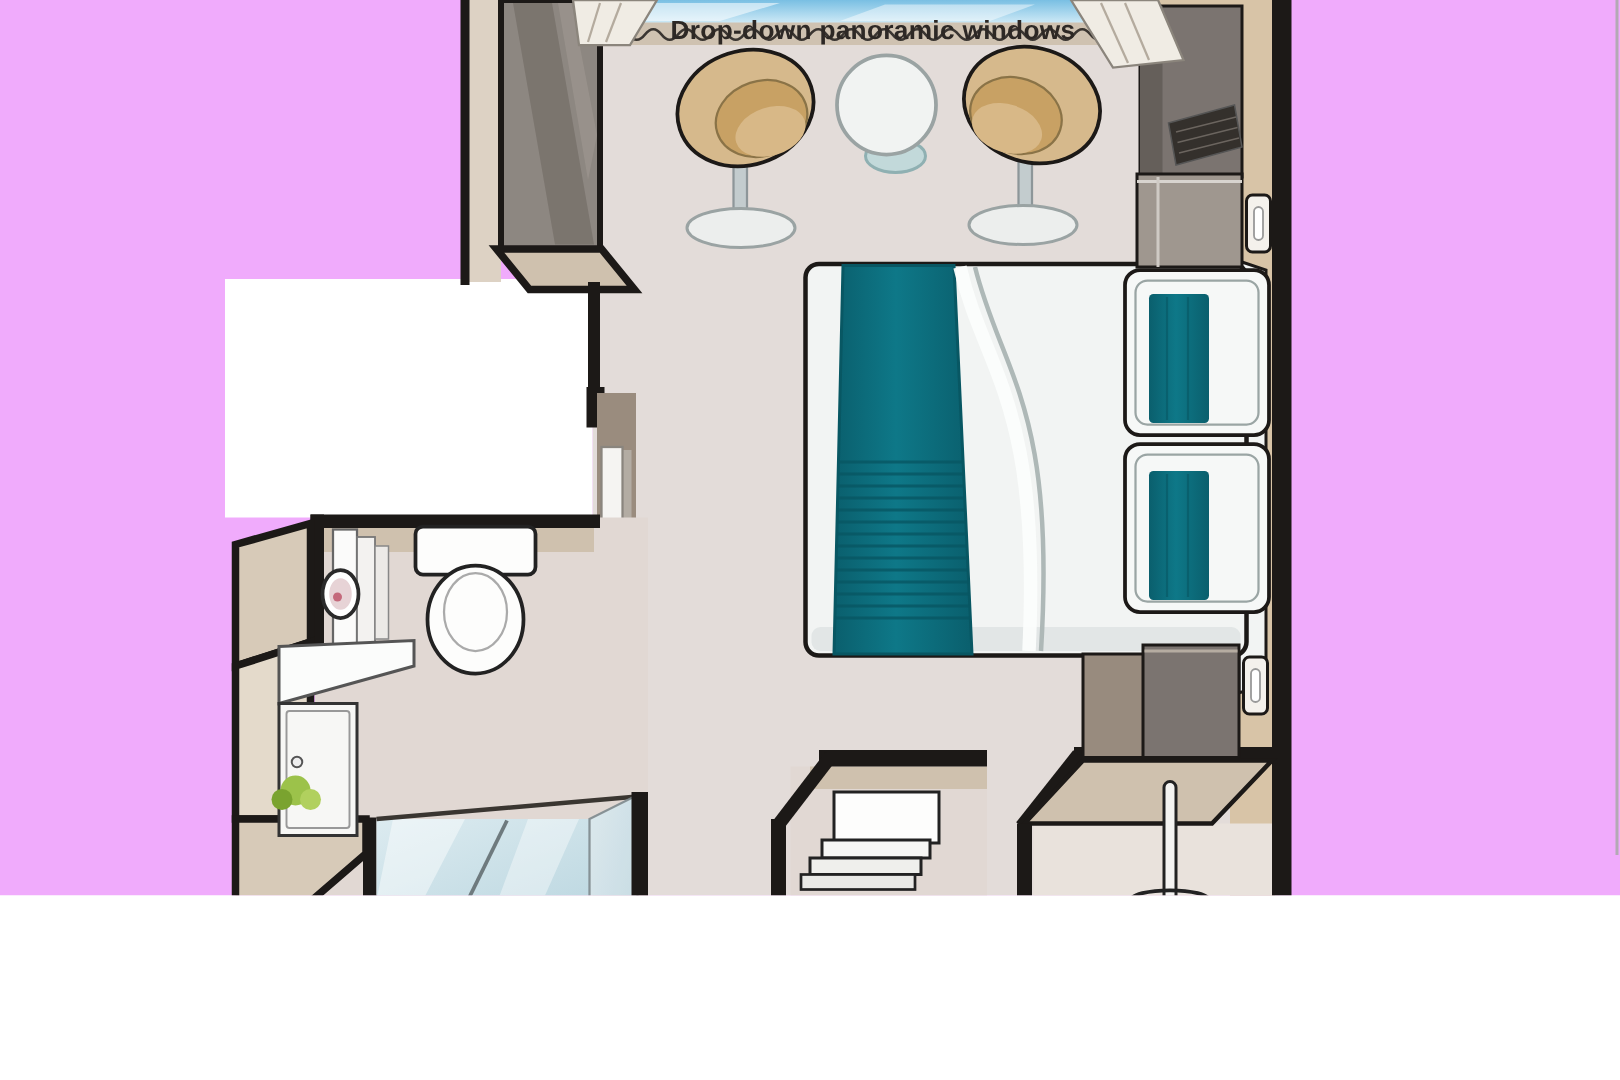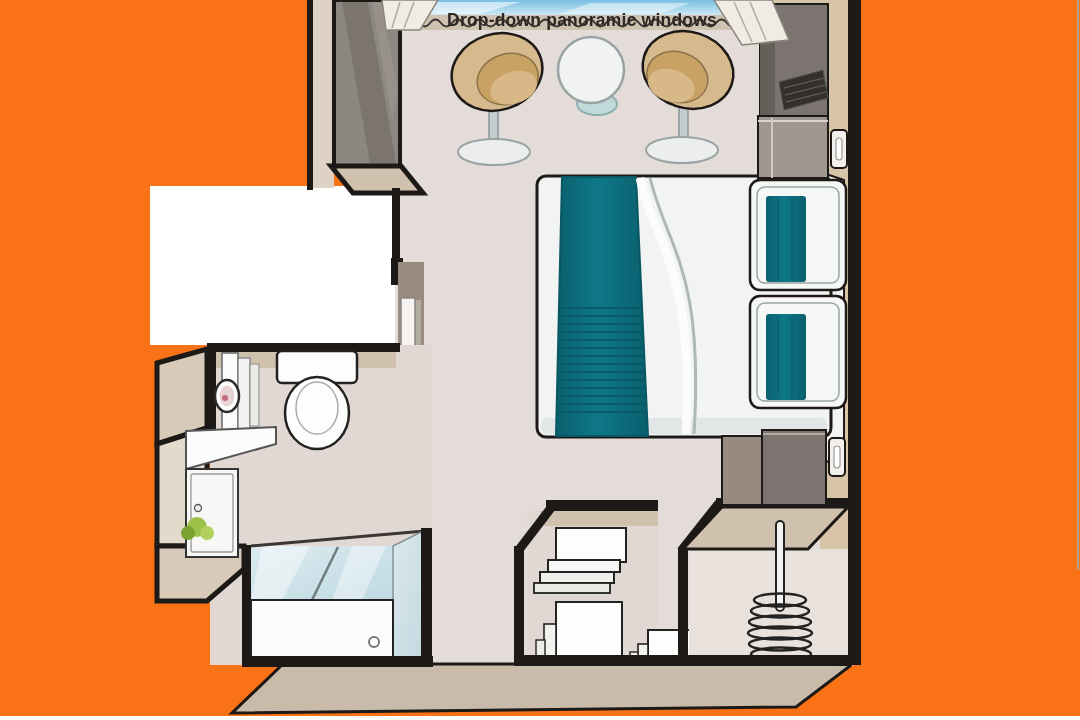--- a/index.html
+++ b/index.html
@@ -1,16 +1,16 @@
 <!DOCTYPE html>
 <html style="--white: #ffffff; --wall_line: #1c1917; --floor: #e3dcd9; --bath_floor: #e1d8d3; --wall_face: #cfc1ae; --wall_right: #d8c4a7; --wall_outer: #d7cab8; --wall_outer_light: #e4dacb; --slab: #c8bbaa; --pillar: #8d8781; --pillar_dark: #6f6963; --pillar_light: #a39c95; --outer_strip: #ddd2c4; --niche: #9a8c7e; --door_white: #f5f4f2; --door_side: #b3aca3; --unit_dark: #7b7470; --unit_side: #655f5a; --unit_mid: #9f978f; --screen: #34302c; --nightstand_side: #988b7e; --teal: #0e7888; --teal_dark: #0a5f6d; --teal_deep: #085763; --bed_white: #f2f4f3; --bed_shadow: #d9dfde; --crease: #aeb8b7; --chair_tan: #d6b98c; --chair_mid: #c8a164; --chair_seat: #d8b887; --base_gray: #eceeed; --stem_gray: #c3ccce; --win_top: #79bfe3; --win_bottom: #d7eef8; --sill: #cfc2b1; --curtain: #f0ece4; --glass_a: #dcebf0; --glass_b: #bfd9e2; --tub: #fbfcfb; --plant_a: #9cc24a; --plant_b: #7aa32f; --plant_c: #b1d05e; --label: #2d2825; --edge: #a8a8a8;"><head>
 <meta charset="utf-8">
 <style>
   html,body{margin:0;padding:0;background:#fff;}
-  #stage{position:relative;width:1080px;height:716px;background:#f97316;overflow:hidden;
+  #stage{position:relative;width:1080px;height:597px;background:#f0abfc;overflow:hidden;
          font-family:"Liberation Sans",sans-serif;}
   #plan-svg{position:absolute;left:0;top:0;}
   #edge-line{position:absolute;top:0;width:2px;height:570px;background:#a8a8a8;opacity:.85;right:1px;}
   .lbl{font-family:"Liberation Sans",sans-serif;font-weight:bold;}
 </style>
 </head>
 <body>
 
 <div id="stage">
   <svg id="plan-svg" width="1080" height="720" viewBox="0 0 1080 720">

